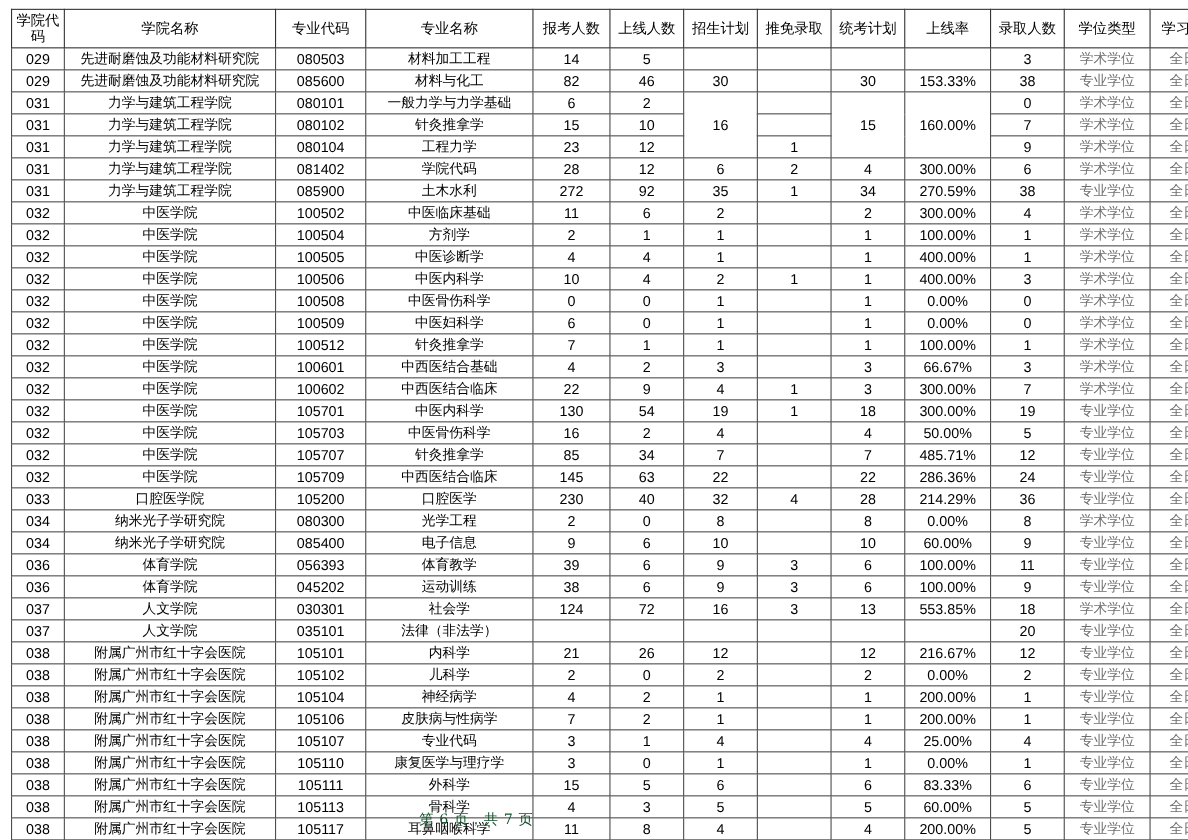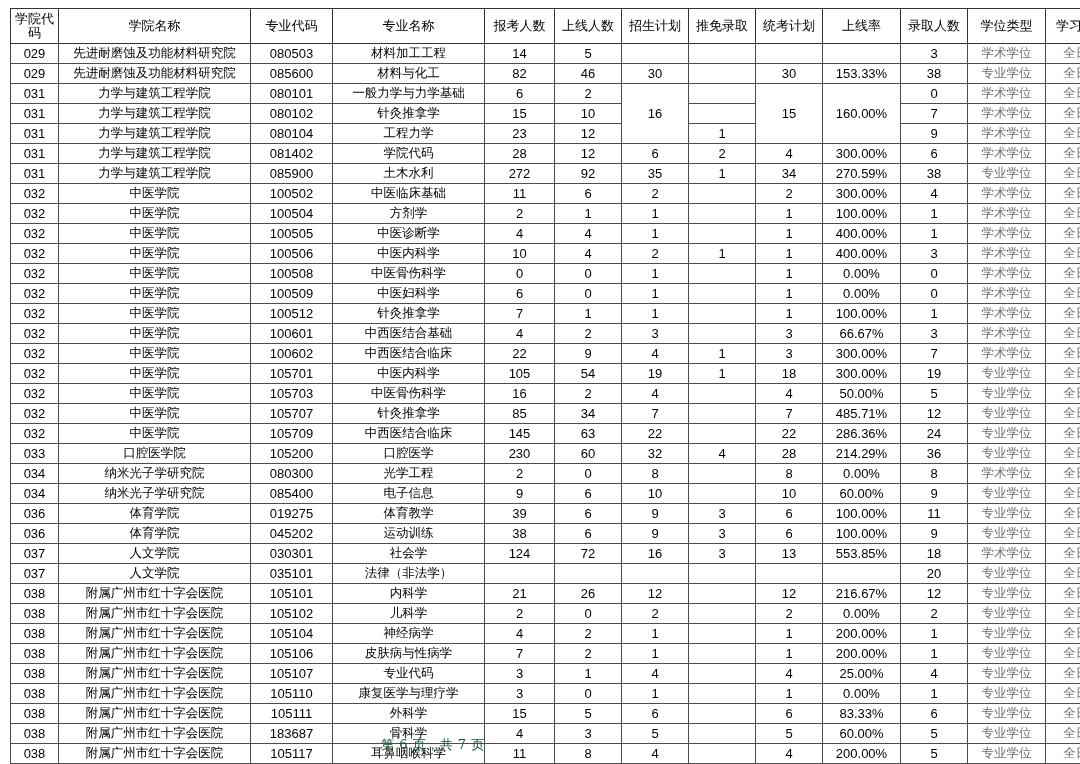--- a/index.html
+++ b/index.html
@@ -353,21 +353,21 @@
           <td class="num">300.00%</td>
           <td class="num">7</td>
           <td class="gray">学术学位</td>
           <td class="gray">全日制</td>
         </tr>
         <tr>
           <td class="num">032</td>
           <td class="txt-left">中医学院</td>
           <td class="num">105701</td>
           <td class="txt-left">中医内科学</td>
-          <td class="num">105</td>
+          <td class="num">130</td>
           <td class="num">54</td>
           <td class="num">19</td>
           <td class="num">1</td>
           <td class="num">18</td>
           <td class="num">300.00%</td>
           <td class="num">19</td>
           <td class="gray">专业学位</td>
           <td class="gray">全日制</td>
         </tr>
         <tr>
@@ -414,21 +414,21 @@
           <td class="num">24</td>
           <td class="gray">专业学位</td>
           <td class="gray">全日制</td>
         </tr>
         <tr>
           <td class="num">033</td>
           <td class="txt-left">口腔医学院</td>
           <td class="num">105200</td>
           <td class="txt-left">口腔医学</td>
           <td class="num">230</td>
-          <td class="num">60</td>
+          <td class="num">40</td>
           <td class="num">32</td>
           <td class="num">4</td>
           <td class="num">28</td>
           <td class="num">214.29%</td>
           <td class="num">36</td>
           <td class="gray">专业学位</td>
           <td class="gray">全日制</td>
         </tr>
         <tr>
           <td class="num">034</td>
@@ -456,21 +456,21 @@
           <td class="num"></td>
           <td class="num">10</td>
           <td class="num">60.00%</td>
           <td class="num">9</td>
           <td class="gray">专业学位</td>
           <td class="gray">全日制</td>
         </tr>
         <tr>
           <td class="num">036</td>
           <td class="txt-left">体育学院</td>
-          <td class="num">019275</td>
+          <td class="num">056393</td>
           <td class="txt-left">体育教学</td>
           <td class="num">39</td>
           <td class="num">6</td>
           <td class="num">9</td>
           <td class="num">3</td>
           <td class="num">6</td>
           <td class="num">100.00%</td>
           <td class="num">11</td>
           <td class="gray">专业学位</td>
           <td class="gray">全日制</td>
@@ -621,21 +621,21 @@
           <td class="num"></td>
           <td class="num">6</td>
           <td class="num">83.33%</td>
           <td class="num">6</td>
           <td class="gray">专业学位</td>
           <td class="gray">全日制</td>
         </tr>
         <tr>
           <td class="num">038</td>
           <td class="txt-left">附属广州市红十字会医院</td>
-          <td class="num">183687</td>
+          <td class="num">105113</td>
           <td class="txt-left">骨科学</td>
           <td class="num">4</td>
           <td class="num">3</td>
           <td class="num">5</td>
           <td class="num"></td>
           <td class="num">5</td>
           <td class="num">60.00%</td>
           <td class="num">5</td>
           <td class="gray">专业学位</td>
           <td class="gray">全日制</td>

